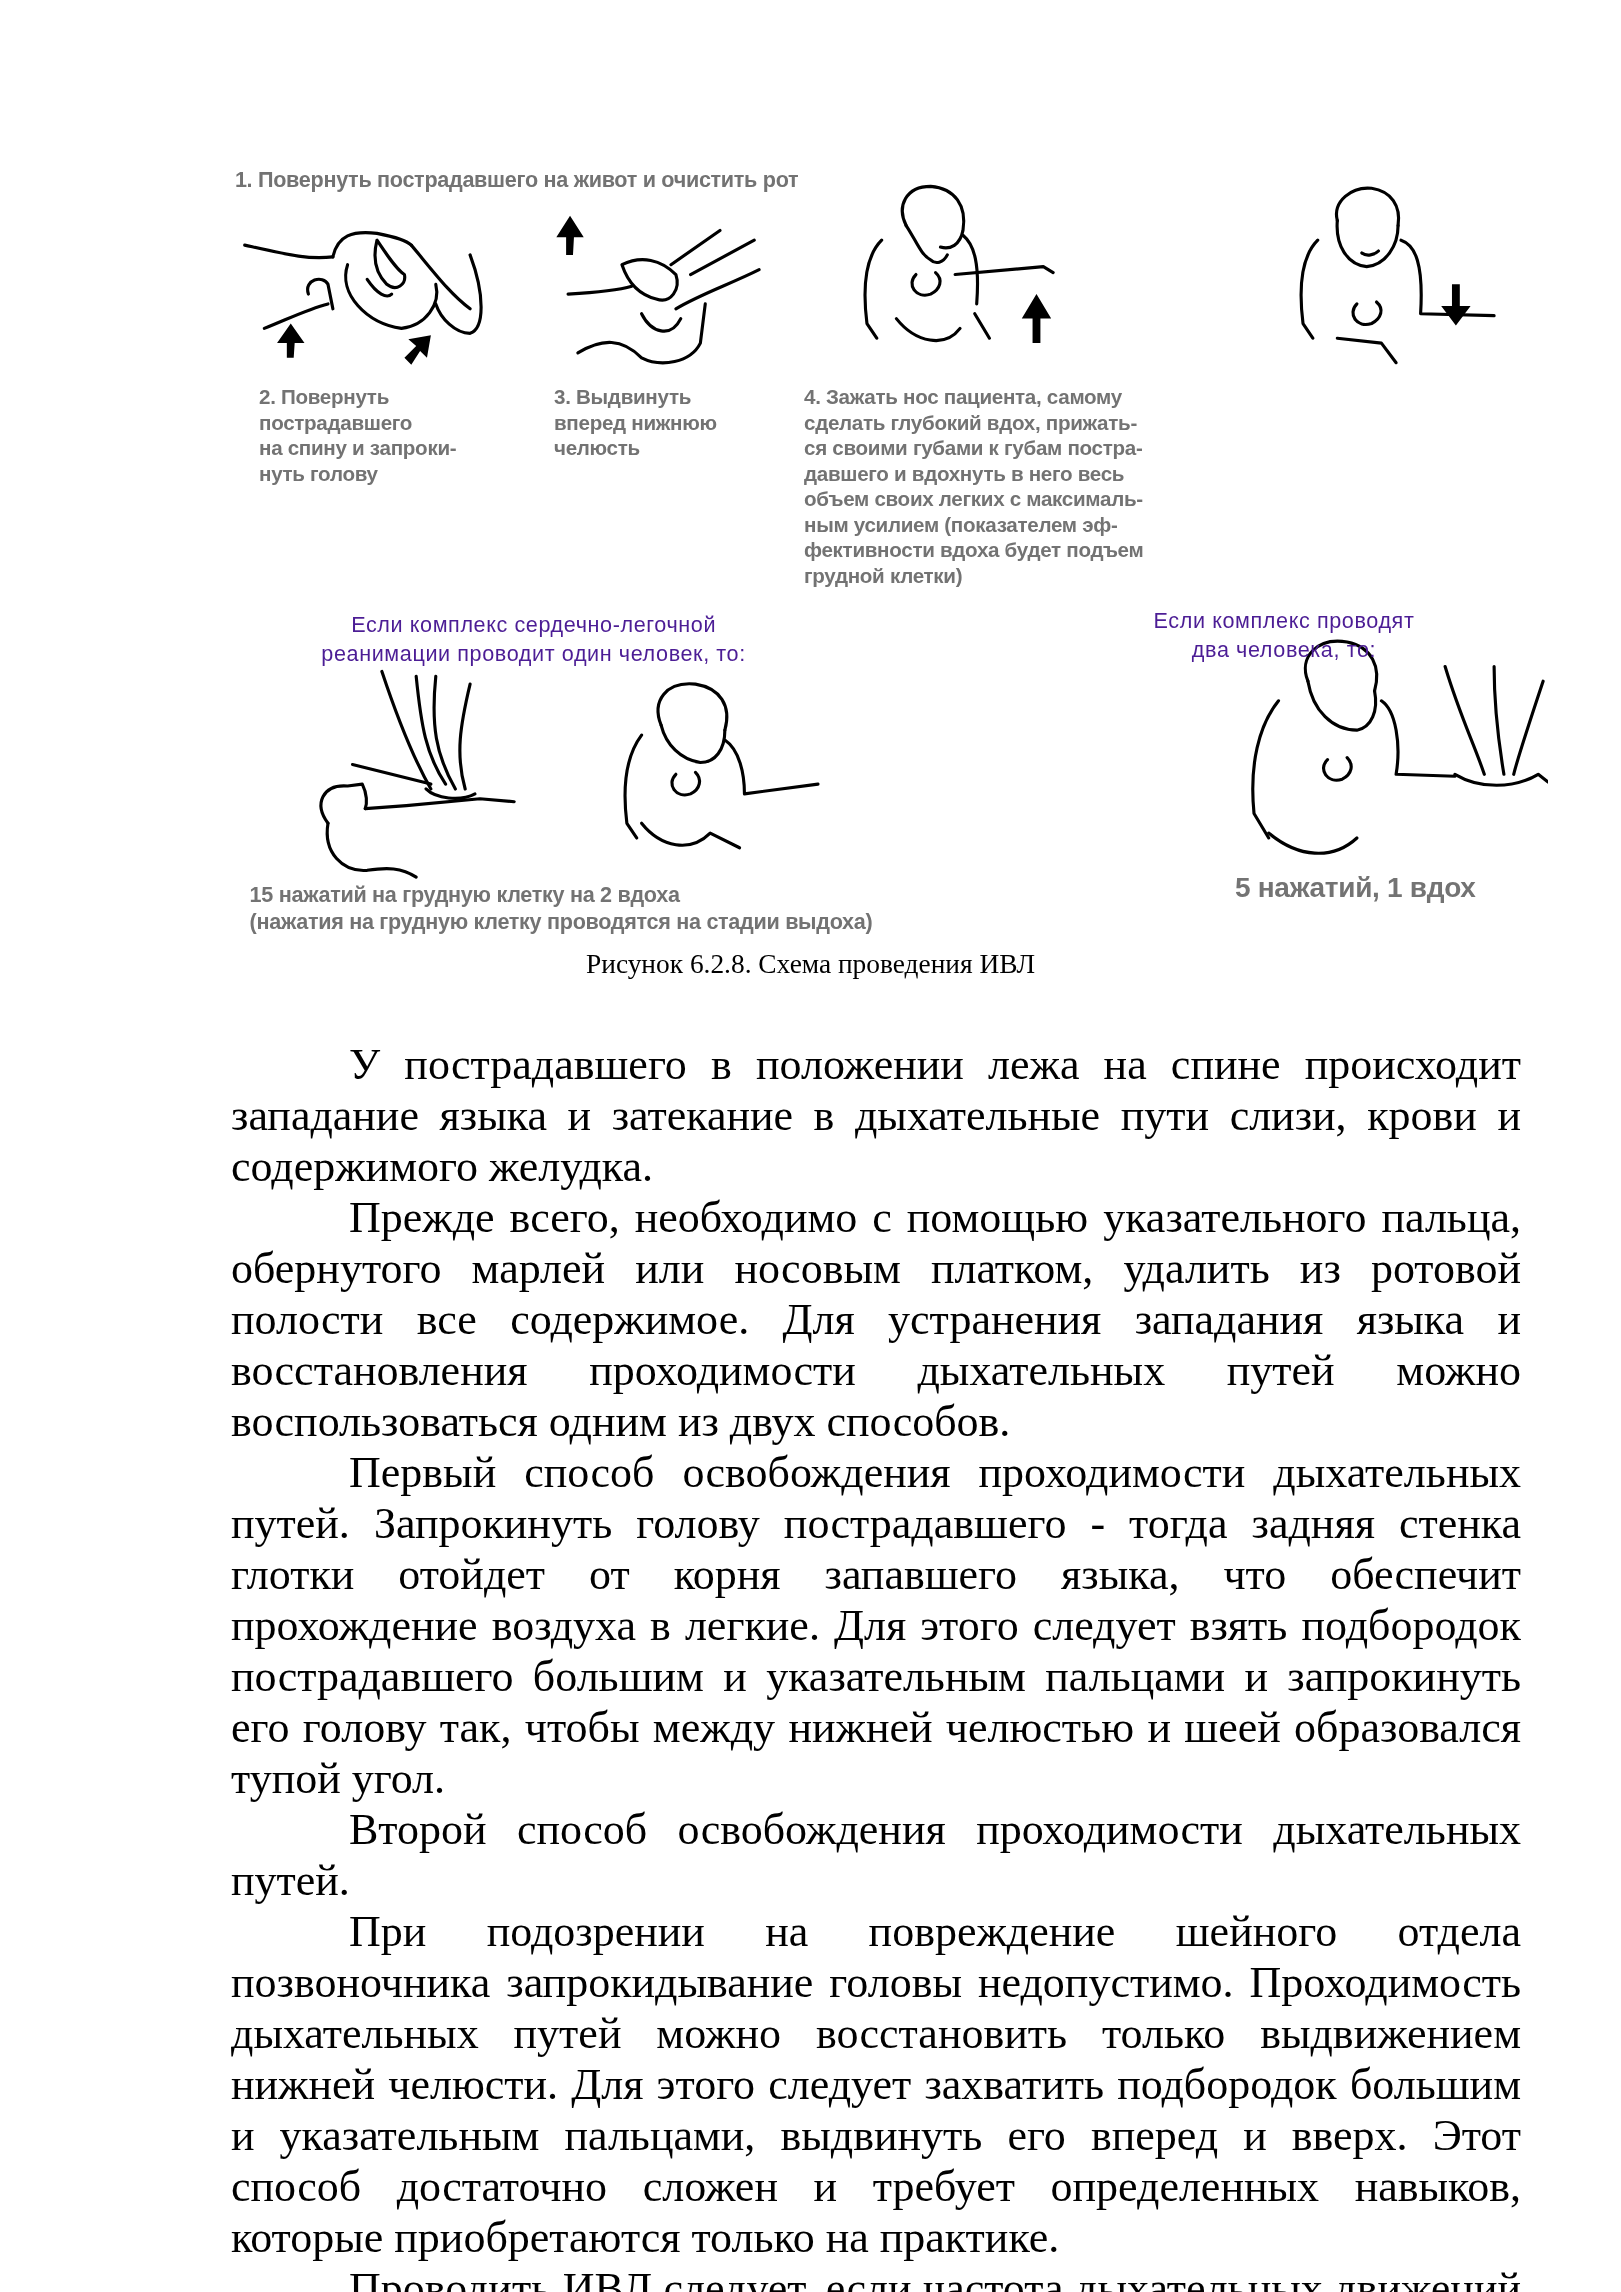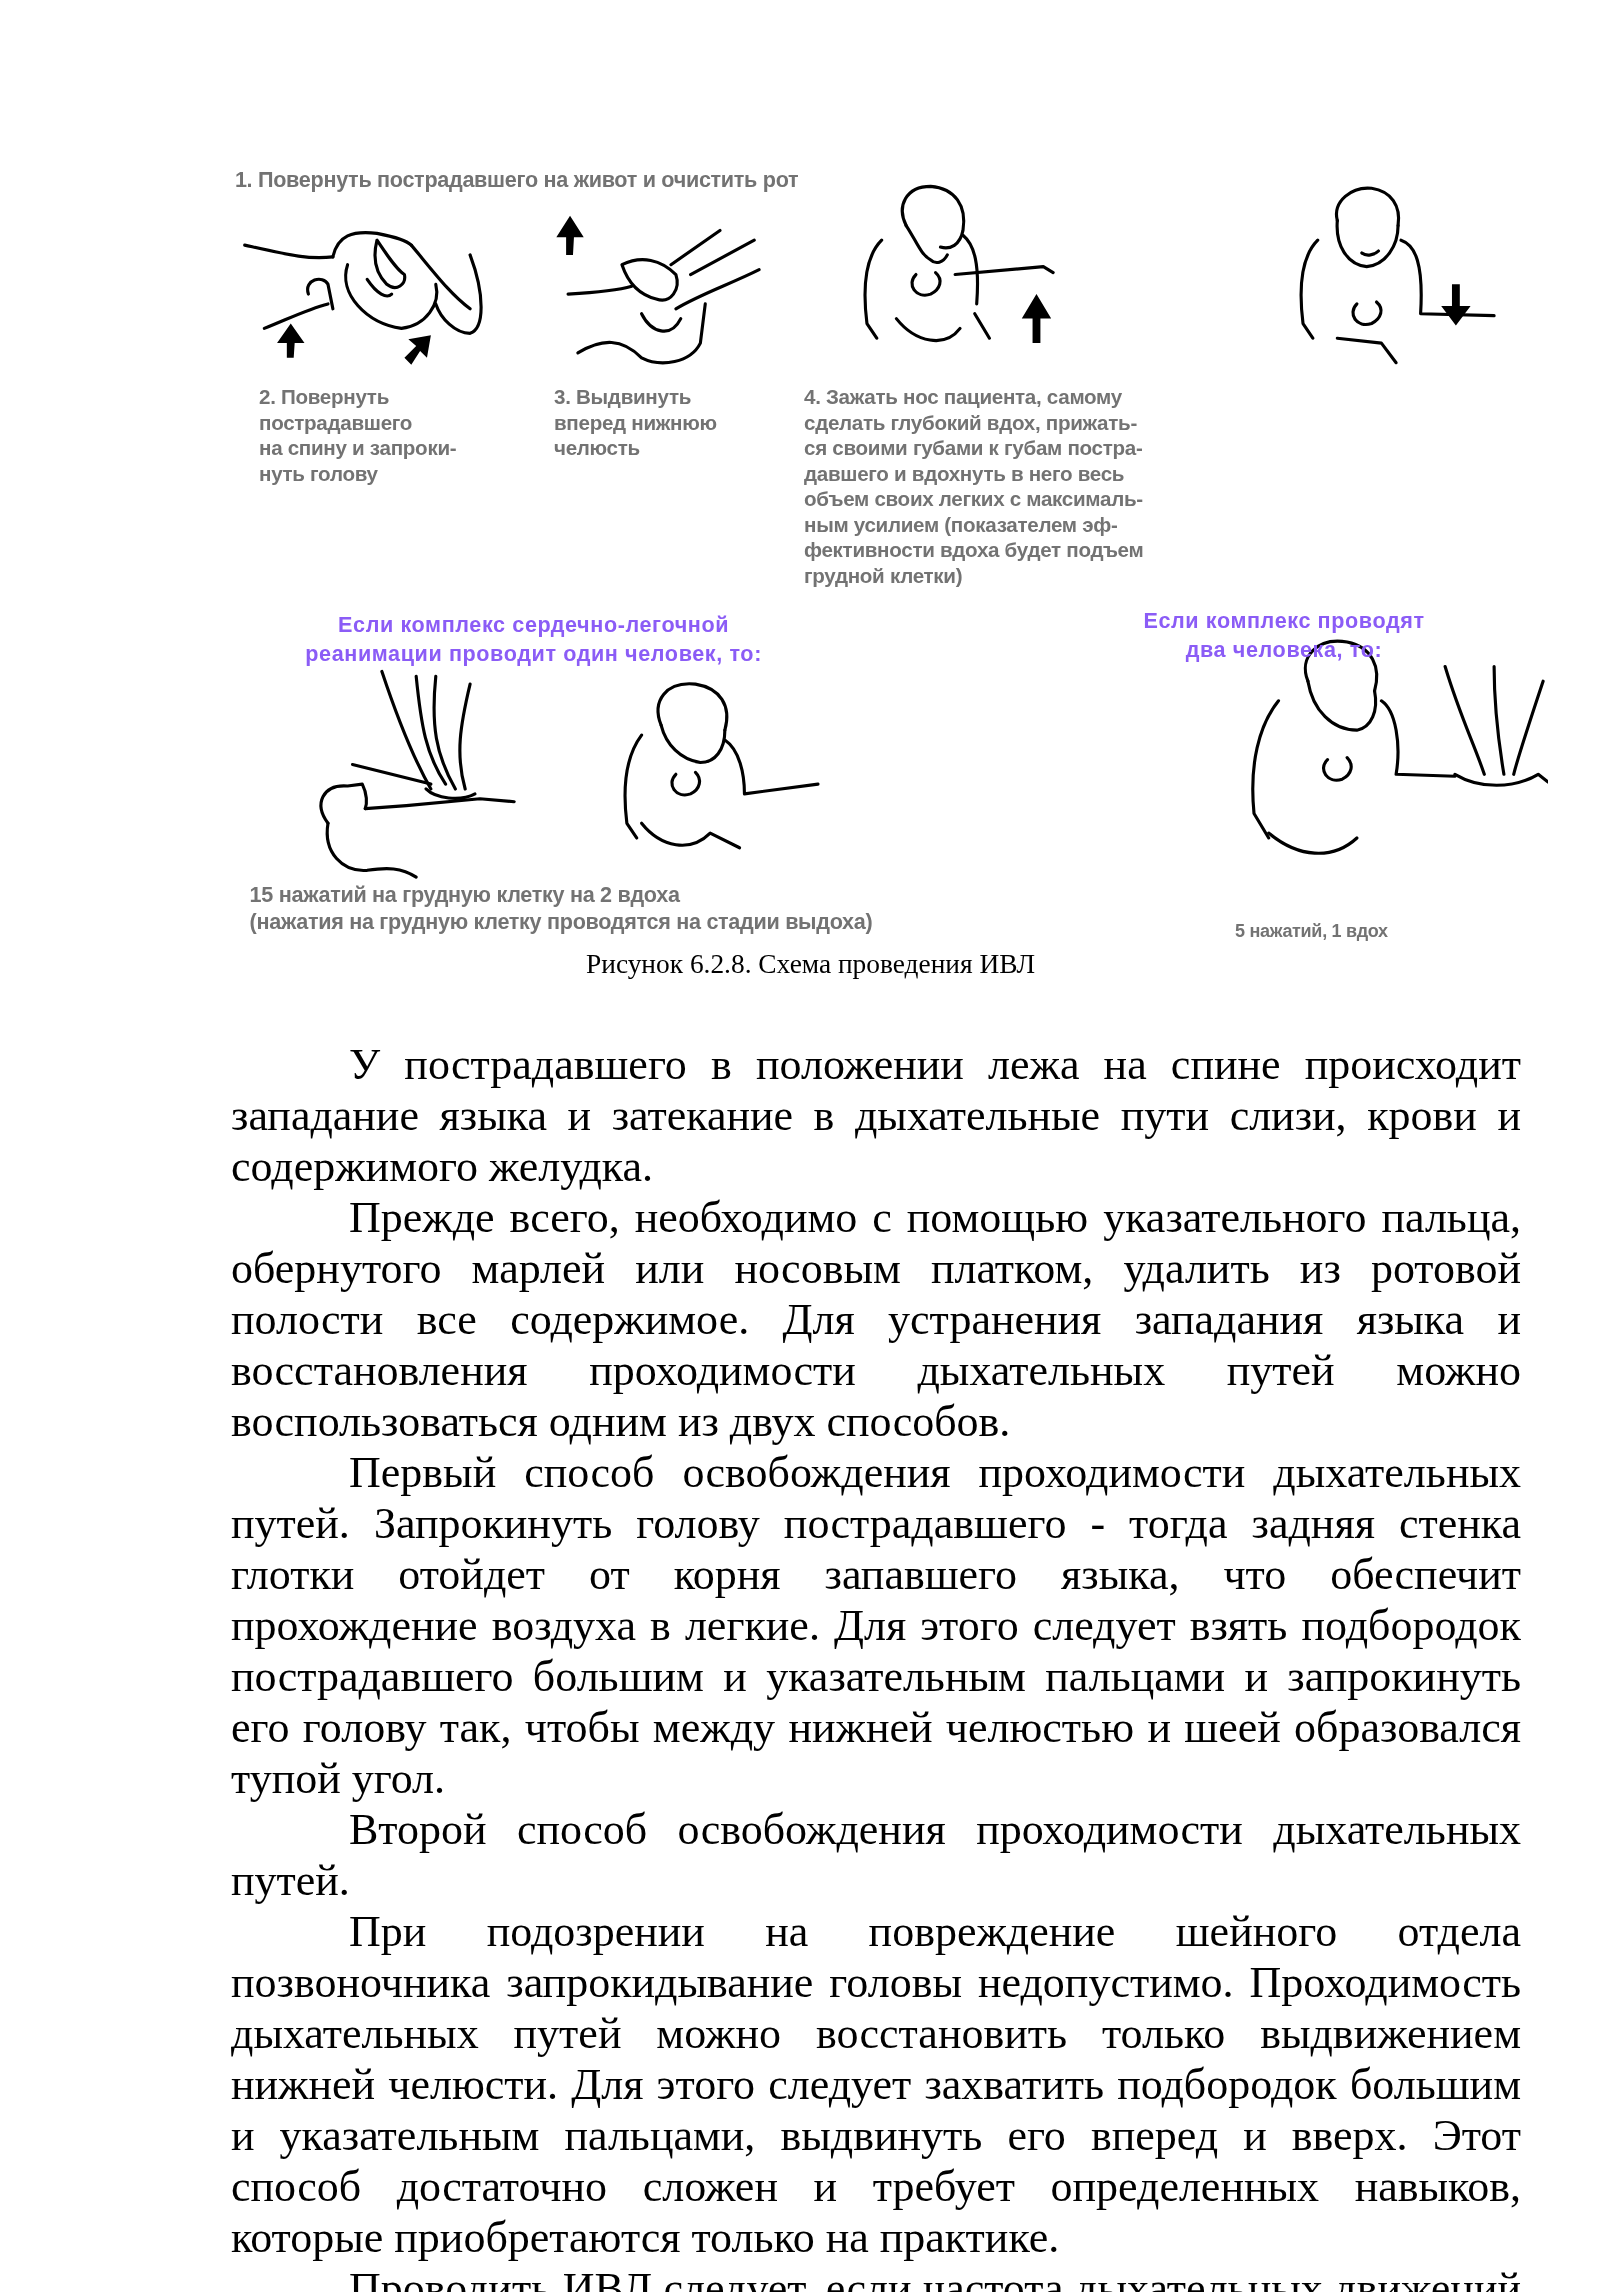--- a/index.html
+++ b/index.html
@@ -1,19 +1,19 @@
 <!DOCTYPE html>
 <html><head>
   <meta charset="utf-8">
   <style>
     html, body { margin: 0; padding: 0; background: #ffffff; }
     body { width: 1621px; height: 2293px; position: relative; overflow: hidden; color: #000; }
     .figure { position: absolute; left: 230px; top: 147px; width: 1318px; height: 794px; }
     .fig-text { position: absolute; font-family: "Liberation Sans", sans-serif; font-weight: bold; color: #737373; font-size: 20.6px; line-height: 25.5px; letter-spacing: -0.3px; white-space: pre-line; filter: blur(0.3px); }
-    .fig-head { font-size: 21.6px; line-height: 29px; font-weight: 700; letter-spacing: 0.6px; text-align: center; color: #8b5cf6; }
+    .fig-head { font-size: 21.6px; line-height: 29px; font-weight: 400; letter-spacing: 0.6px; text-align: center; color: #4c1d95; }
     .art { position: absolute; left: 0; top: 0; width: 1318px; height: 794px; }
     .art path, .art ellipse, .art line, .art polyline { fill: none; stroke: #000; stroke-width: 3.2; stroke-linecap: round; stroke-linejoin: round; }
     .art .fill { fill: #000; stroke: none; }
     .caption { position: absolute; left: 0; width: 1621px; top: 949px; text-align: center; font-family: "Liberation Serif", serif; font-size: 27.4px; }
     .body-text { position: absolute; left: 231px; top: 1039px; width: 1290px; font-family: "Liberation Serif", serif; font-size: 44px; line-height: 51px; text-align: justify; }
     .body-text p { margin: 0; text-indent: 118px; }
   </style>
 </head>
 <body>
 
@@ -118,21 +118,21 @@
 объем своих легких с максималь-
 ным усилием (показателем эф-
 фективности вдоха будет подъем
 грудной клетки)</div>
   <div class="fig-text fig-head" style="left:19.6px; top:463px; width:568px;">Если комплекс сердечно-легочной
 реанимации проводит один человек, то:</div>
   <div class="fig-text fig-head" style="left:863px; top:459px; width:382px;">Если комплекс проводят
 два человека, то:</div>
   <div class="fig-text" style="left:19.6px; top:735px; font-size:21.6px; line-height:26.5px;">15 нажатий на грудную клетку на 2 вдоха
 (нажатия на грудную клетку проводятся на стадии выдоха)</div>
-  <div class="fig-text" style="left:1005px; top:772px; font-size:18px;">5 нажатий, 1 вдох</div>
+  <div class="fig-text" style="left:1005px; top:728px; font-size:28px;">5 нажатий, 1 вдох</div>
 </div>
 
 <div class="caption">Рисунок 6.2.8. Схема проведения ИВЛ</div>
 
 <div class="body-text">
   <p>У пострадавшего в положении лежа на спине происходит западание языка и затекание в дыхательные пути слизи, крови и содержимого желудка.</p>
   <p>Прежде всего, необходимо с помощью указательного пальца, обернутого марлей или носовым платком, удалить из ротовой полости все содержимое. Для устранения западания языка и восстановления проходимости дыхательных путей можно воспользоваться одним из двух способов.</p>
   <p>Первый способ освобождения проходимости дыхательных путей. Запрокинуть голову пострадавшего - тогда задняя стенка глотки отойдет от корня запавшего языка, что обеспечит прохождение воздуха в легкие. Для этого следует взять подбородок пострадавшего большим и указательным пальцами и запрокинуть его голову так, чтобы между нижней челюстью и шеей образовался тупой угол.</p>
   <p>Второй способ освобождения проходимости дыхательных путей.</p>
   <p>При подозрении на повреждение шейного отдела позвоночника запрокидывание головы недопустимо. Проходимость дыхательных путей можно восстановить только выдвижением нижней челюсти. Для этого следует захватить подбородок большим и указательным пальцами, выдвинуть его вперед и вверх. Этот способ достаточно сложен и требует определенных навыков, которые приобретаются только на практике.</p>

